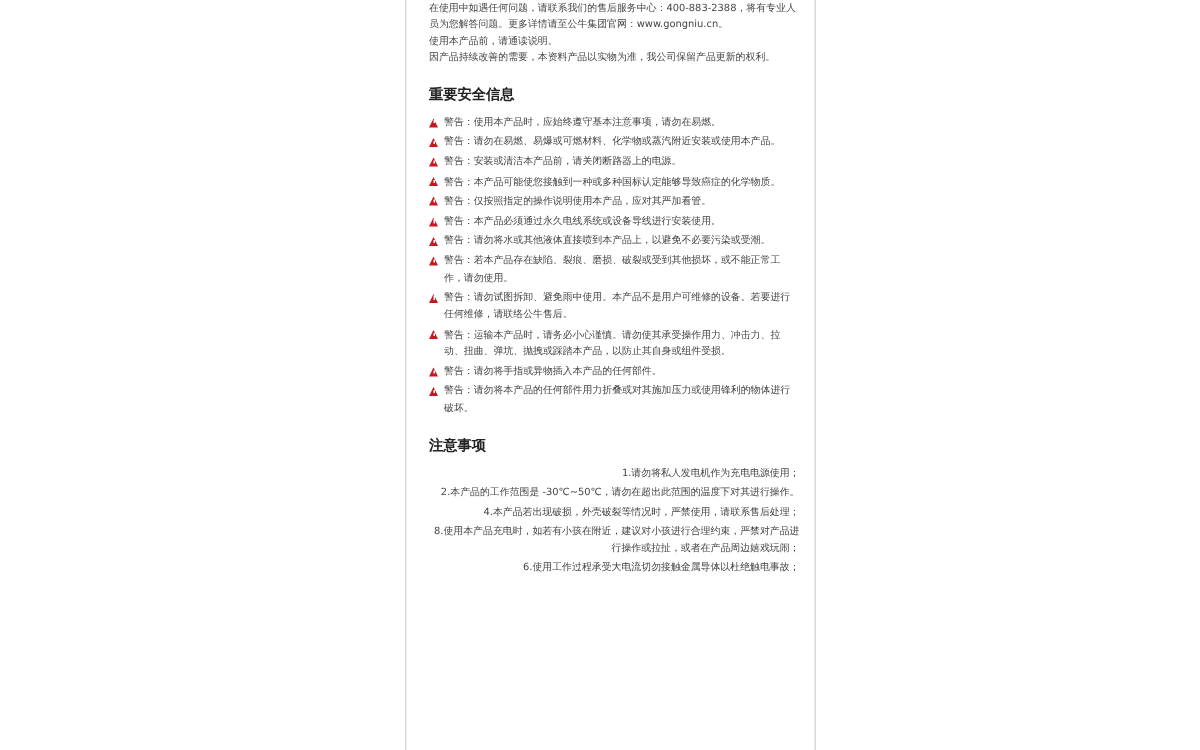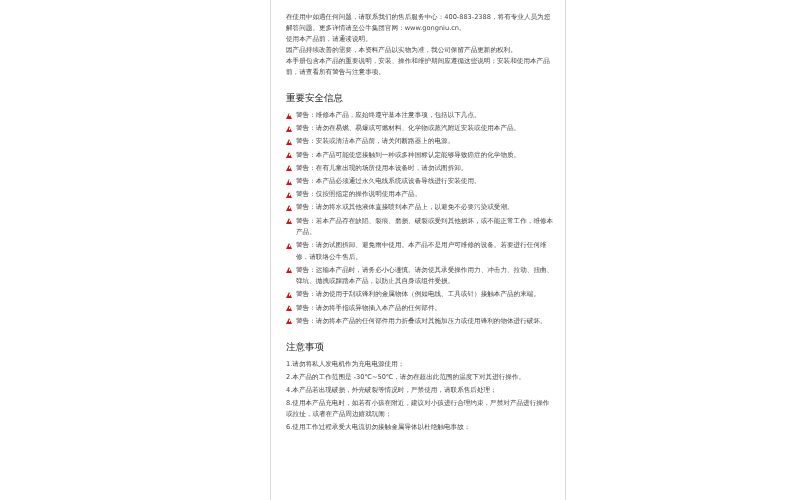--- a/index.html
+++ b/index.html
@@ -12,37 +12,37 @@
     }
     body {
       font-family: "DejaVu Sans", "Liberation Sans", sans-serif;
       color: #333333;
       position: relative;
     }
     .page {
       position: absolute;
       left: 270px;
       top: 0;
-      width: 296px;
+      width: 274px;
       height: 500px;
       border-left: 1px solid #d9d9d9;
       border-right: 1px solid #d9d9d9;
       box-sizing: border-box;
-      padding: 12px 10px 0 15px;
+      padding: 0 10px 0 15px;
       overflow: hidden;
     }
     .intro p {
       margin: 0;
       font-size: 6.6px;
       line-height: 11px;
       color: #444444;
     }
     .section-title {
       font-size: 9.5px;
-      font-weight: normal;
+      font-weight: bold;
       color: #222222;
       margin: 14px 0 6px 0;
       line-height: 12px;
     }
     .warn-list {
       list-style: none;
       margin: 0;
       padding: 0;
     }
     .warn-item {
@@ -75,84 +75,76 @@
     .note-list {
       list-style: none;
       margin: 0;
       padding: 0;
     }
     .note-item {
       font-size: 6.6px;
       line-height: 11.3px;
       color: #444444;
       margin: 0 0 1.6px 0;
+      text-align: right;
     }
   </style>
 </head>
 <body>
 
 <div class="page">
 
   <div class="intro">
     <p>在使用中如遇任何问题，请联系我们的售后服务中心：400-883-2388，将有专业人员为您解答问题。更多详情请至公牛集团官网：www.gongniu.cn。</p>
     <p>使用本产品前，请通读说明。</p>
     <p>因产品持续改善的需要，本资料产品以实物为准，我公司保留产品更新的权利。</p>
-    <p>本手册包含本产品的重要说明，安装、操作和维护期间应遵循这些说明；安装和使用本产品前，请查看所有警告与注意事项。</p>
   </div>
 
   <div class="section-title">重要安全信息</div>
 
   <ul class="warn-list">
     <li class="warn-item">
       <span class="warn-icon"></span>
-      <span>警告：维修本产品，应始终遵守基本注意事项，包括以下几点。</span>
+      <span>警告：使用本产品时，应始终遵守基本注意事项，请勿在易燃。</span>
     </li>
     <li class="warn-item">
       <span class="warn-icon"></span>
       <span>警告：请勿在易燃、易爆或可燃材料、化学物或蒸汽附近安装或使用本产品。</span>
     </li>
     <li class="warn-item">
       <span class="warn-icon"></span>
       <span>警告：安装或清洁本产品前，请关闭断路器上的电源。</span>
     </li>
     <li class="warn-item">
       <span class="warn-icon"></span>
       <span>警告：本产品可能使您接触到一种或多种国标认定能够导致癌症的化学物质。</span>
     </li>
     <li class="warn-item">
       <span class="warn-icon"></span>
-      <span>警告：在有儿童出现的场所使用本设备时，请勿试图拆卸。</span>
+      <span>警告：仅按照指定的操作说明使用本产品，应对其严加看管。</span>
     </li>
     <li class="warn-item">
       <span class="warn-icon"></span>
       <span>警告：本产品必须通过永久电线系统或设备导线进行安装使用。</span>
     </li>
     <li class="warn-item">
       <span class="warn-icon"></span>
-      <span>警告：仅按照指定的操作说明使用本产品。</span>
-    </li>
-    <li class="warn-item">
-      <span class="warn-icon"></span>
       <span>警告：请勿将水或其他液体直接喷到本产品上，以避免不必要污染或受潮。</span>
     </li>
     <li class="warn-item">
       <span class="warn-icon"></span>
-      <span>警告：若本产品存在缺陷、裂痕、磨损、破裂或受到其他损坏，或不能正常工作，维修本产品。</span>
+      <span>警告：若本产品存在缺陷、裂痕、磨损、破裂或受到其他损坏，或不能正常工作，请勿使用。</span>
     </li>
     <li class="warn-item">
       <span class="warn-icon"></span>
       <span>警告：请勿试图拆卸、避免雨中使用。本产品不是用户可维修的设备。若要进行任何维修，请联络公牛售后。</span>
     </li>
     <li class="warn-item">
       <span class="warn-icon"></span>
       <span>警告：运输本产品时，请务必小心谨慎。请勿使其承受操作用力、冲击力、拉动、扭曲、弹坑、抛拽或踩踏本产品，以防止其自身或组件受损。</span>
-    </li>
-    <li class="warn-item">
-      <span class="warn-icon"></span>
-      <span>警告：请勿使用于刮或锋利的金属物体（例如电线、工具或针）接触本产品的末端。</span>
     </li>
     <li class="warn-item">
       <span class="warn-icon"></span>
       <span>警告：请勿将手指或异物插入本产品的任何部件。</span>
     </li>
     <li class="warn-item">
       <span class="warn-icon"></span>
       <span>警告：请勿将本产品的任何部件用力折叠或对其施加压力或使用锋利的物体进行破坏。</span>
     </li>
   </ul>

